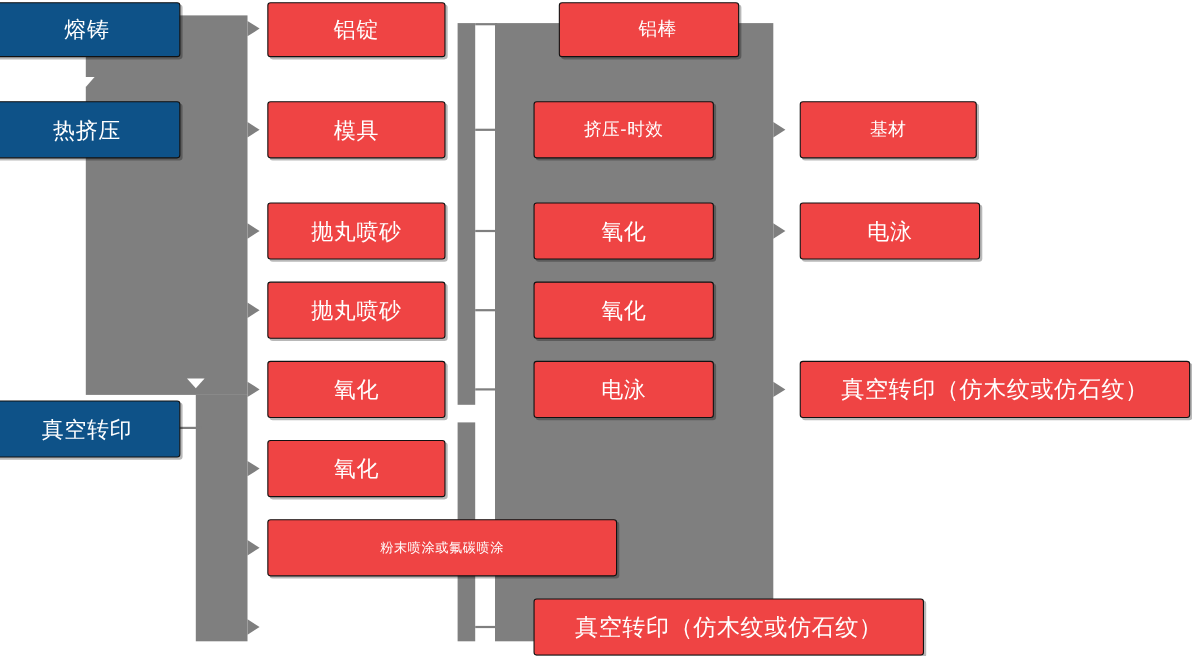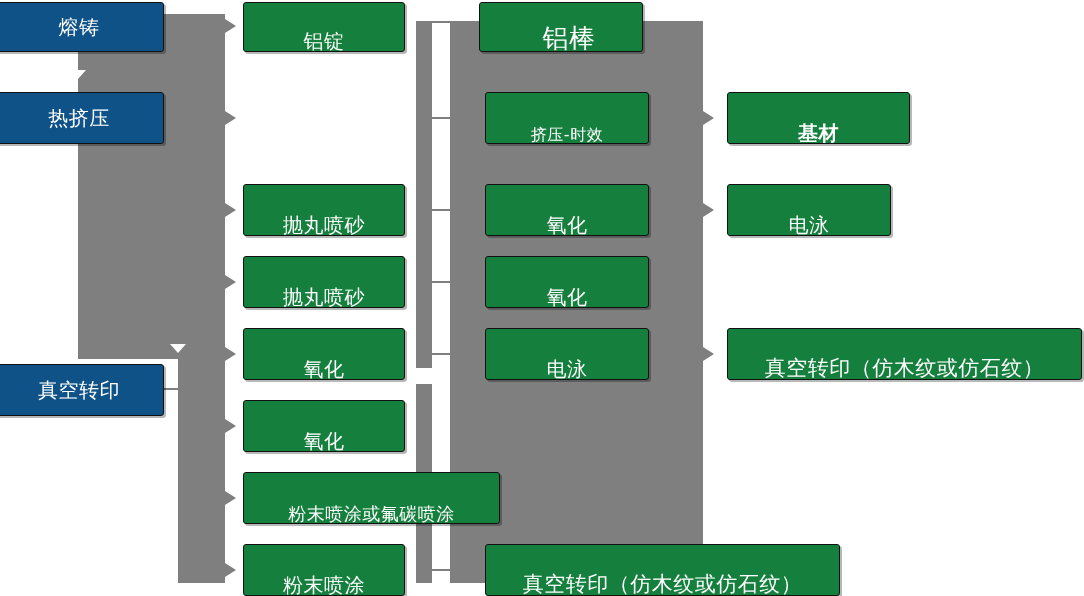--- a/index.html
+++ b/index.html
@@ -35,21 +35,21 @@
     box-sizing:border-box;
     display:flex;align-items:center;justify-content:center;
     color:#ffffff;
     border:1px solid #111111;
     border-radius:3px;
     box-shadow:2px 2px 0 rgba(0,0,0,0.28);
     white-space:nowrap;
     letter-spacing:0.5px;
   }
   .node.dark{background:#0E5288;}
-  .node.light{background:#15803d;align-items:flex-end;}
+  .node.light{background:#ef4444;}
   .node .lbl{display:block;line-height:1;}
 </style>
 </head>
 <body>
 
 <div id="stage">
 
   <div class="grayband" style="left:78px;top:14px;width:147px;height:345px;"></div>
 
   <div class="grayband" style="left:178px;top:359px;width:47px;height:224px;"></div>
@@ -89,59 +89,59 @@
   <div class="node dark" style="left:-6px;top:92px;width:170px;height:52px;font-size:20px;">
     <span class="lbl">热挤压</span>
   </div>
   <div class="node dark" style="left:-6px;top:364px;width:170px;height:52px;font-size:20px;">
     <span class="lbl">真空转印</span>
   </div>
 
   <div class="node light" style="left:243px;top:2px;width:162px;height:50px;font-size:20px;">
     <span class="lbl">铝锭</span>
   </div>
+  <div class="node light" style="left:243px;top:92px;width:162px;height:52px;font-size:20px;">
+    <span class="lbl">模具</span>
+  </div>
   <div class="node light" style="left:243px;top:184px;width:162px;height:52px;font-size:20px;">
     <span class="lbl">抛丸喷砂</span>
   </div>
   <div class="node light" style="left:243px;top:256px;width:162px;height:52px;font-size:20px;">
     <span class="lbl">抛丸喷砂</span>
   </div>
   <div class="node light" style="left:243px;top:328px;width:162px;height:52px;font-size:20px;">
     <span class="lbl">氧化</span>
   </div>
   <div class="node light" style="left:243px;top:400px;width:162px;height:52px;font-size:20px;">
     <span class="lbl">氧化</span>
   </div>
-  <div class="node light" style="left:243px;top:472px;width:257px;height:52px;font-size:18px;">
+  <div class="node light" style="left:243px;top:472px;width:318px;height:52px;font-size:12px;">
     <span class="lbl">粉末喷涂或氟碳喷涂</span>
   </div>
-  <div class="node light" style="left:243px;top:544px;width:162px;height:52px;font-size:20px;">
-    <span class="lbl">粉末喷涂</span>
-  </div>
 
-  <div class="node light" style="left:479px;top:2px;width:164px;height:50px;font-size:26px;padding-left:16px;">
+  <div class="node light" style="left:508px;top:2px;width:164px;height:50px;font-size:17px;padding-left:16px;">
     <span class="lbl">铝棒</span>
   </div>
   <div class="node light" style="left:485px;top:92px;width:164px;height:52px;font-size:16px;">
     <span class="lbl">挤压-时效</span>
   </div>
   <div class="node light" style="left:485px;top:184px;width:164px;height:52px;font-size:20px;">
     <span class="lbl">氧化</span>
   </div>
   <div class="node light" style="left:485px;top:256px;width:164px;height:52px;font-size:20px;">
     <span class="lbl">氧化</span>
   </div>
   <div class="node light" style="left:485px;top:328px;width:164px;height:52px;font-size:20px;">
     <span class="lbl">电泳</span>
   </div>
   <div class="node light" style="left:485px;top:544px;width:355px;height:52px;font-size:21px;">
     <span class="lbl">真空转印（仿木纹或仿石纹）</span>
   </div>
 
-  <div class="node light" style="left:727px;top:92px;width:183px;height:52px;font-size:20px;font-weight:bold;">
+  <div class="node light" style="left:727px;top:92px;width:161px;height:52px;font-size:16px;">
     <span class="lbl">基材</span>
   </div>
   <div class="node light" style="left:727px;top:184px;width:164px;height:52px;font-size:20px;">
     <span class="lbl">电泳</span>
   </div>
   <div class="node light" style="left:727px;top:328px;width:355px;height:52px;font-size:21px;">
     <span class="lbl">真空转印（仿木纹或仿石纹）</span>
   </div>
 
 </div>

